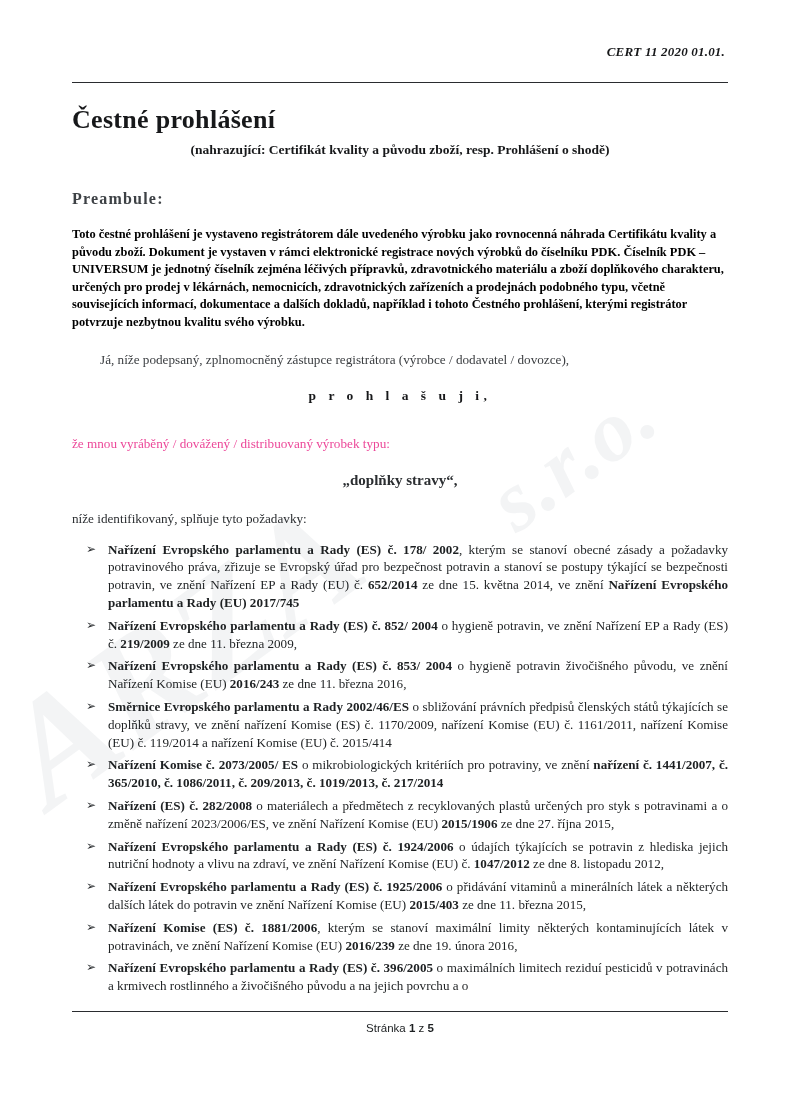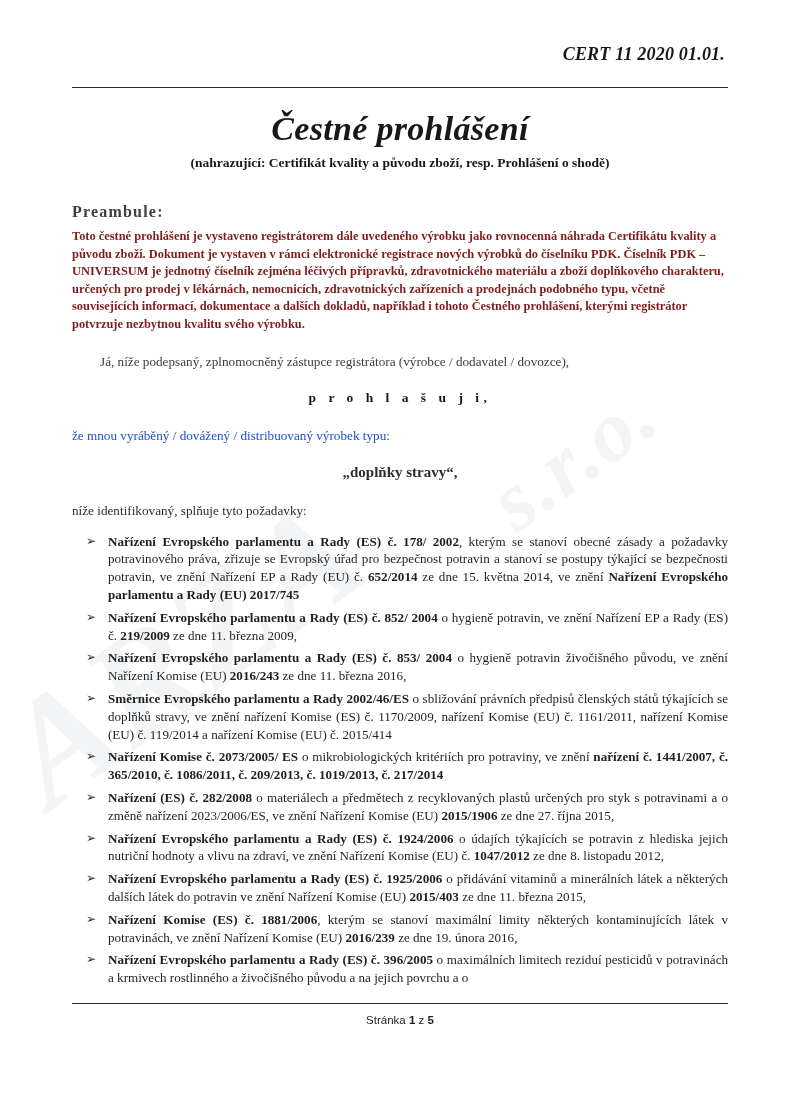--- a/index.html
+++ b/index.html
@@ -51,76 +51,75 @@
   }
   .content {
     position: relative;
     z-index: 1;
     padding: 0 72px;
   }
   .doc-code {
     text-align: right;
     font-style: italic;
     font-weight: bold;
-    font-size: 18px;
+    font-size: 13px;
     letter-spacing: 0.2px;
     padding-top: 44px;
     padding-right: 3px;
   }
   .hr-top {
     border: none;
     border-top: 1px solid #2a2c2f;
     margin: 22px 0 0 0;
   }
   .title {
-    text-align: center;
-    font-size: 34px;
+    text-align: left;
+    font-size: 26px;
     font-weight: bold;
     margin-top: 22px;
     letter-spacing: 0.3px;
-    font-style: italic;
   }
   .subtitle {
     text-align: center;
     font-size: 13.5px;
     font-weight: bold;
     margin-top: 7px;
   }
   .preamble-heading {
     font-weight: bold;
     font-size: 16px;
     margin-top: 32px;
     letter-spacing: 1.2px;
     color: #3d4145;
   }
   .preamble-body {
     font-weight: bold;
     font-size: 12.4px;
     line-height: 1.42;
-    margin-top: 7px;
-    color: #7f1d1d;
+    margin-top: 18px;
+    color: #000000;
     text-align: left;
   }
   .para-indent {
     font-size: 13.2px;
     margin-top: 20px;
     margin-left: 28px;
     color: #3a3d40;
   }
   .declare {
     text-align: center;
     font-weight: bold;
     font-size: 13.5px;
     letter-spacing: 4.5px;
     margin-top: 20px;
   }
   .para-plain {
     font-size: 13.2px;
-    margin-top: 22px;
-    color: #1d4ed8;
+    margin-top: 32px;
+    color: #ec4899;
   }
   .product-type {
     text-align: center;
     font-weight: bold;
     font-size: 15px;
     margin-top: 20px;
     color: #2b2e31;
   }
   .para-plain2 {
     font-size: 13.2px;

